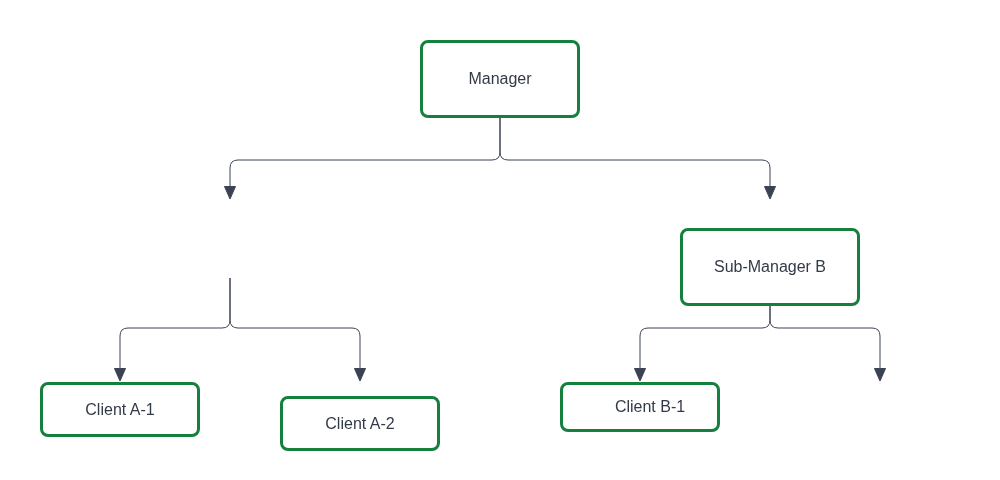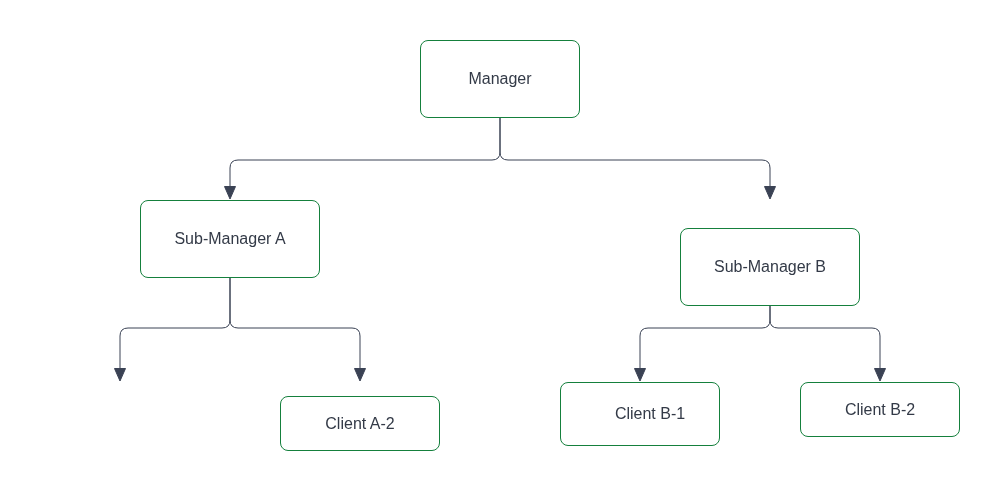--- a/index.html
+++ b/index.html
@@ -32,35 +32,35 @@
   .connectors polygon {
     fill: #3a4254;
     stroke: #3a4254;
     stroke-width: 1;
     stroke-linejoin: round;
   }
   .node {
     position: absolute;
     box-sizing: border-box;
     background: #ffffff;
-    border: 1px solid #15803d;
+    border: 3px solid #15803d;
     border-radius: 8px;
     display: flex;
     align-items: center;
     justify-content: center;
     font-size: 16px;
     color: #333a47;
     cursor: default;
   }
   .node-manager        { left: 420px; top: 40px;  width: 160px; height: 78px; }
   .node-sub-manager-a  { left: 140px; top: 200px; width: 180px; height: 78px; }
   .node-sub-manager-b  { left: 680px; top: 200px; width: 180px; height: 78px; margin-top: 28px; }
   .node-client-a1      { left: 40px;  top: 382px; width: 160px; height: 55px; }
   .node-client-a2      { left: 280px; top: 382px; width: 160px; height: 55px; margin-top: 14px; }
-  .node-client-b1      { left: 560px; top: 382px; width: 160px; height: 64px; padding-left: 20px; }
+  .node-client-b1      { left: 560px; top: 382px; width: 160px; height: 50px; padding-left: 20px; }
   .node-client-b2      { left: 800px; top: 382px; width: 160px; height: 55px; }
   .node-label {
     white-space: nowrap;
     line-height: 1.2;
   }
 </style>
 </head>
 <body>
 
 <div class="canvas">
@@ -83,34 +83,31 @@
     <polygon points="640,381 634.5,368.5 645.5,368.5"></polygon>
 
     <path d="M 770 278 L 770 320 Q 770 328 778 328 L 872 328 Q 880 328 880 336 L 880 368.5"></path>
     <polygon points="880,381 874.5,368.5 885.5,368.5"></polygon>
   </svg>
 
   <div class="node node-manager">
     <span class="node-label">Manager</span>
   </div>
 
-  <div class="node node-sub-manager-a">
-    <span class="node-label">Sub-Manager A</span>
-  </div>
 
   <div class="node node-sub-manager-b">
     <span class="node-label">Sub-Manager B</span>
   </div>
 
+  <div class="node node-client-a1">
+    <span class="node-label">Client A-1</span>
+  </div>
 
   <div class="node node-client-a2">
     <span class="node-label">Client A-2</span>
   </div>
 
   <div class="node node-client-b1">
     <span class="node-label">Client B-1</span>
   </div>
 
-  <div class="node node-client-b2">
-    <span class="node-label">Client B-2</span>
-  </div>
 
 </div>
 
 </body></html>

